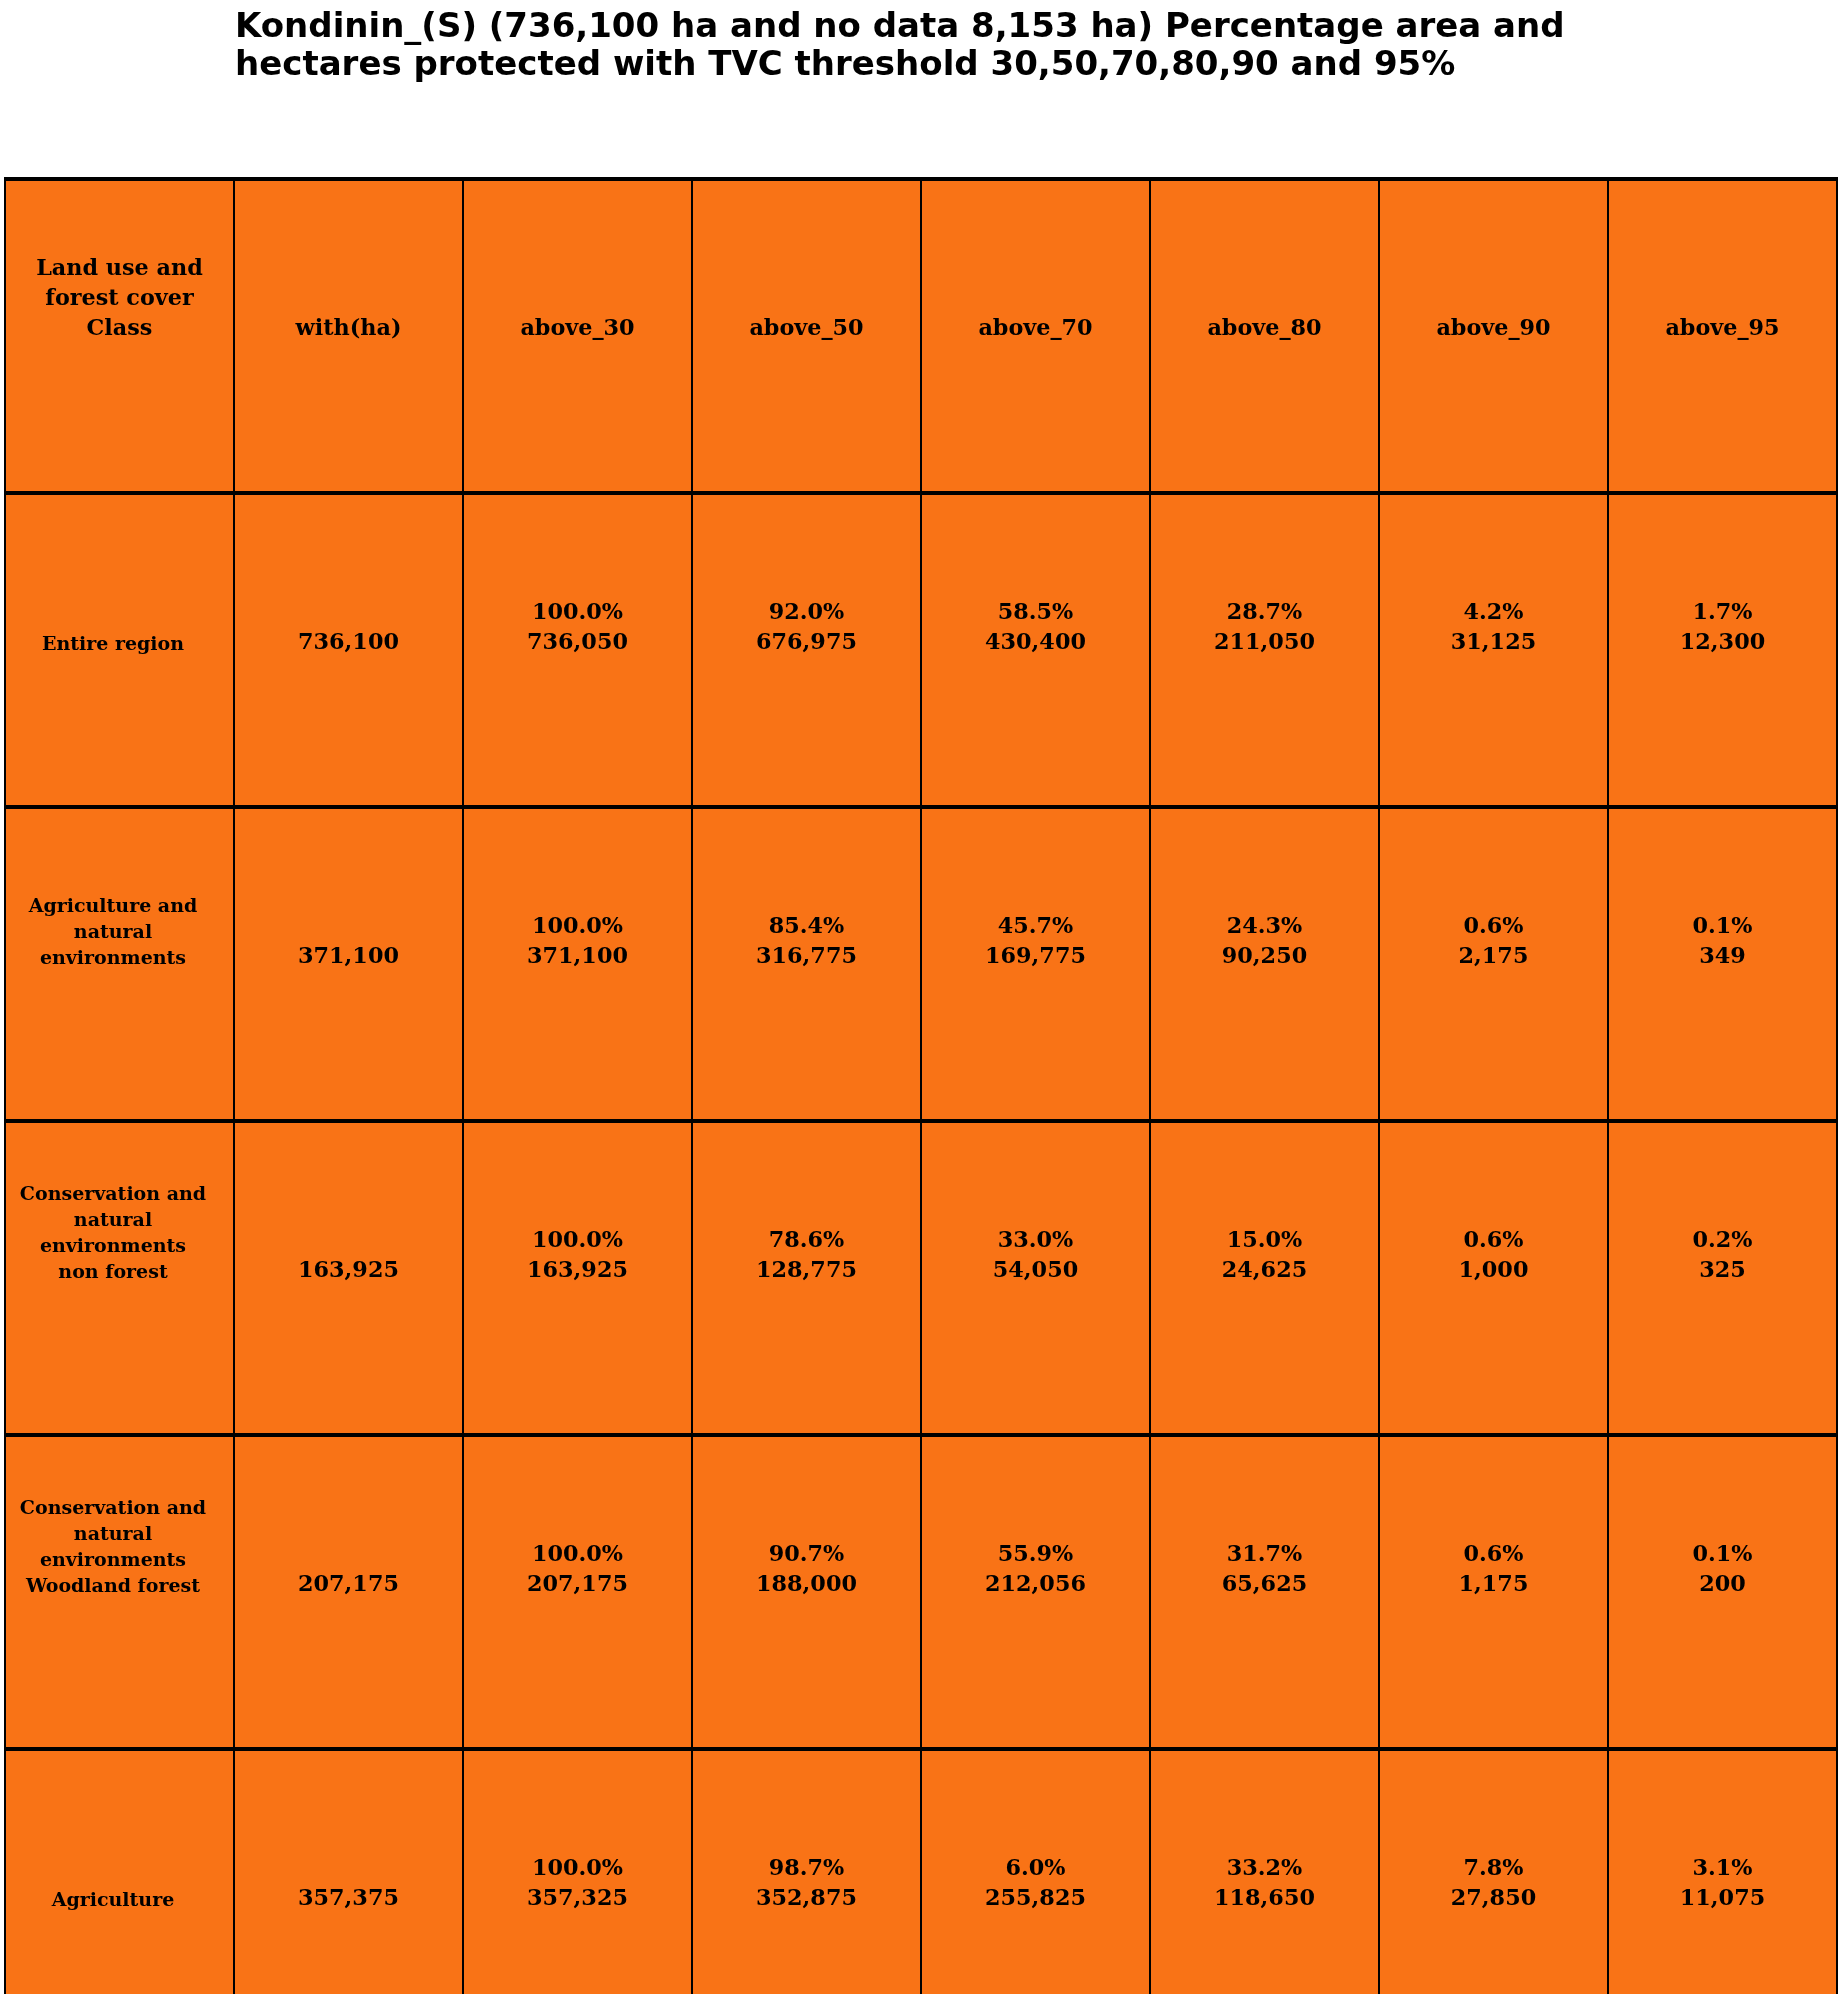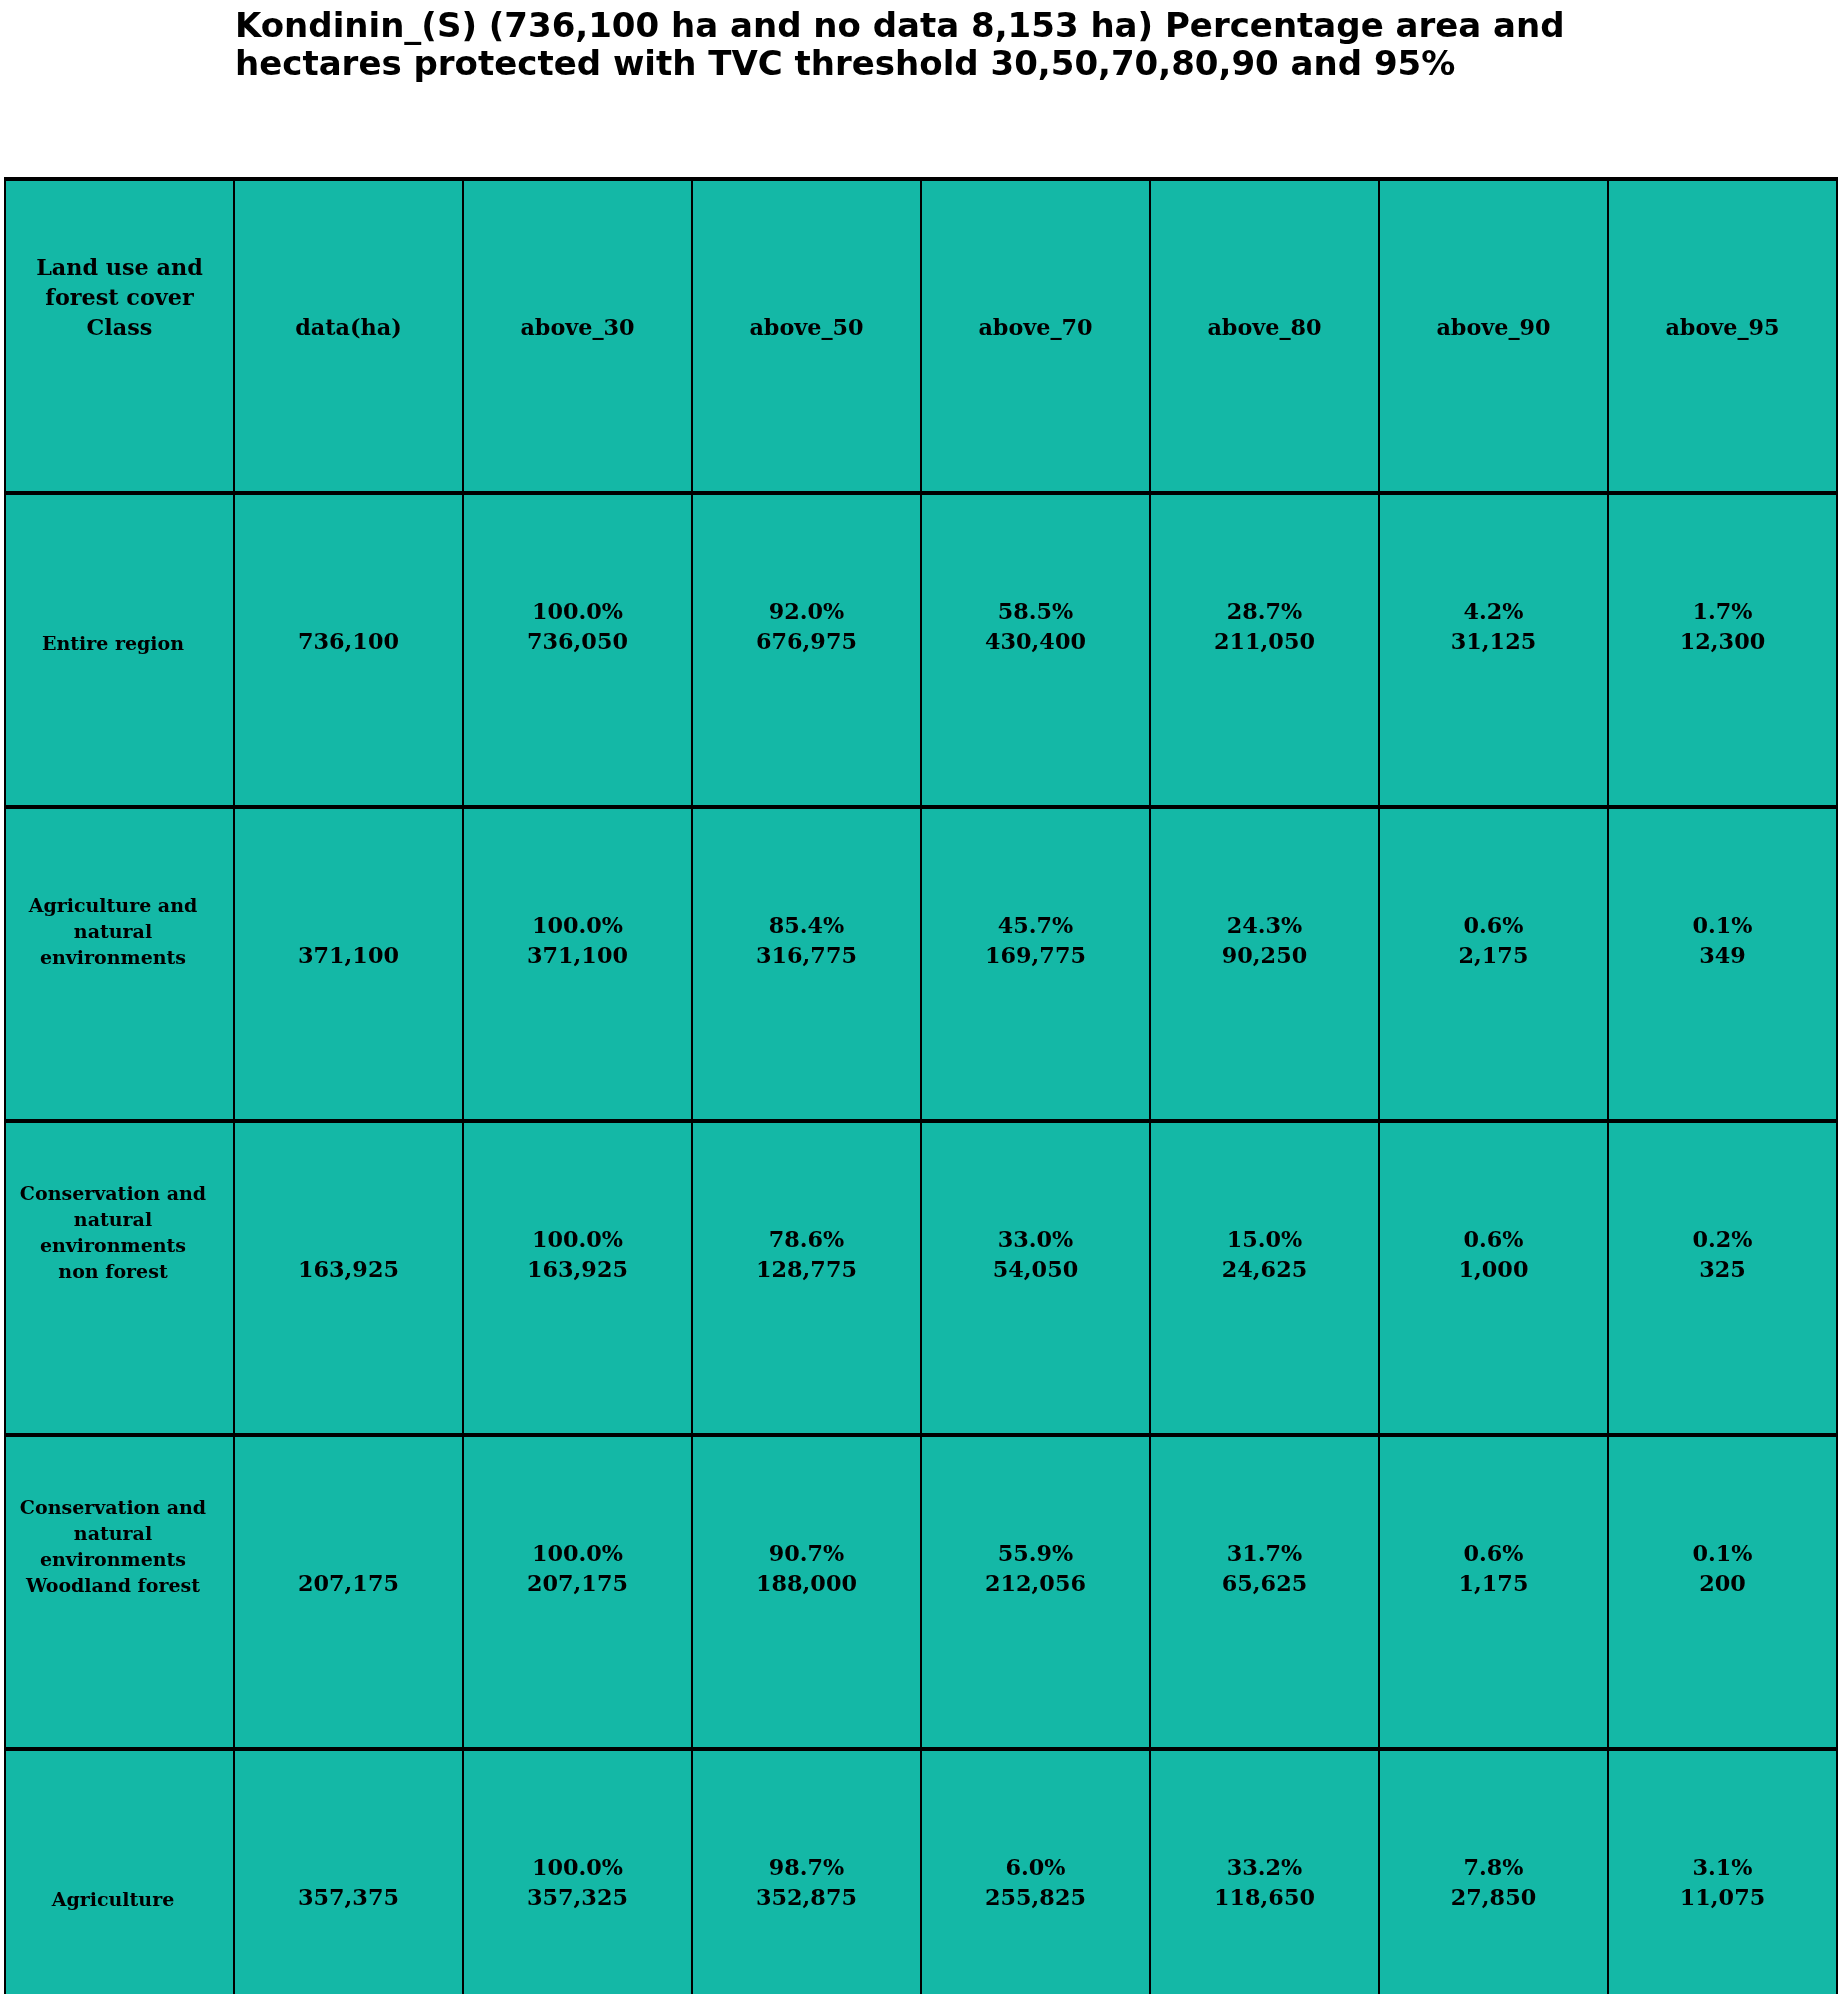--- a/index.html
+++ b/index.html
@@ -1,20 +1,20 @@
 <!DOCTYPE html>
 <html style="font-size:6.4px"><head>
 <meta charset="utf-8">
 <style>
   html,body{margin:0;padding:0;background:#fff;}
   body{width:1842px;min-height:2521px;font-family:"DejaVu Serif","Liberation Serif",serif;color:#000;}
   .title{font-family:"DejaVu Sans","Liberation Sans",sans-serif;font-weight:bold;font-size:34px;line-height:1.12;text-align:left;max-width:1372px;margin:5.6px auto 0;}
   .tablewrap{margin:95px 4px 0;}
   table.t{width:100%;border-collapse:collapse;table-layout:fixed;}
-  .t th,.t td{border:2.4px solid #000;border-top:4.4px solid #000;border-bottom:4.4px solid #000;height:310px;position:relative;padding:0;background:#14b8a6;vertical-align:top;}
+  .t th,.t td{border:2.4px solid #000;border-top:4.4px solid #000;border-bottom:4.4px solid #000;height:310px;position:relative;padding:0;background:#f97316;vertical-align:top;}
   .stack{position:absolute;left:0;right:0;bottom:48%;text-align:center;}
   .hd .stack{font-weight:bold;font-size:22.3px;line-height:30px;}
   .lab .stack{font-weight:bold;font-size:19px;line-height:26px;}
   .num .stack{font-size:22.3px;line-height:30px;font-weight:bold;}
   .inner{margin:0 auto;}
   .w420{width:168px;}
   .w480{width:192px;margin-left:11px;}
 </style>
 </head>
 <body>
@@ -24,21 +24,21 @@
 <div class="tablewrap">
 <table class="t">
   <thead>
     <tr>
       <th class="hd">
             <div class="stack">
               <div class="inner w420">Land use and forest cover Class</div>
             </div>
           </th>
       <th class="hd">
-            <div class="stack">data(ha)</div>
+            <div class="stack">with(ha)</div>
           </th>
       <th class="hd">
             <div class="stack">above_30</div>
           </th>
       <th class="hd">
             <div class="stack">above_50</div>
           </th>
       <th class="hd">
             <div class="stack">above_70</div>
           </th>

